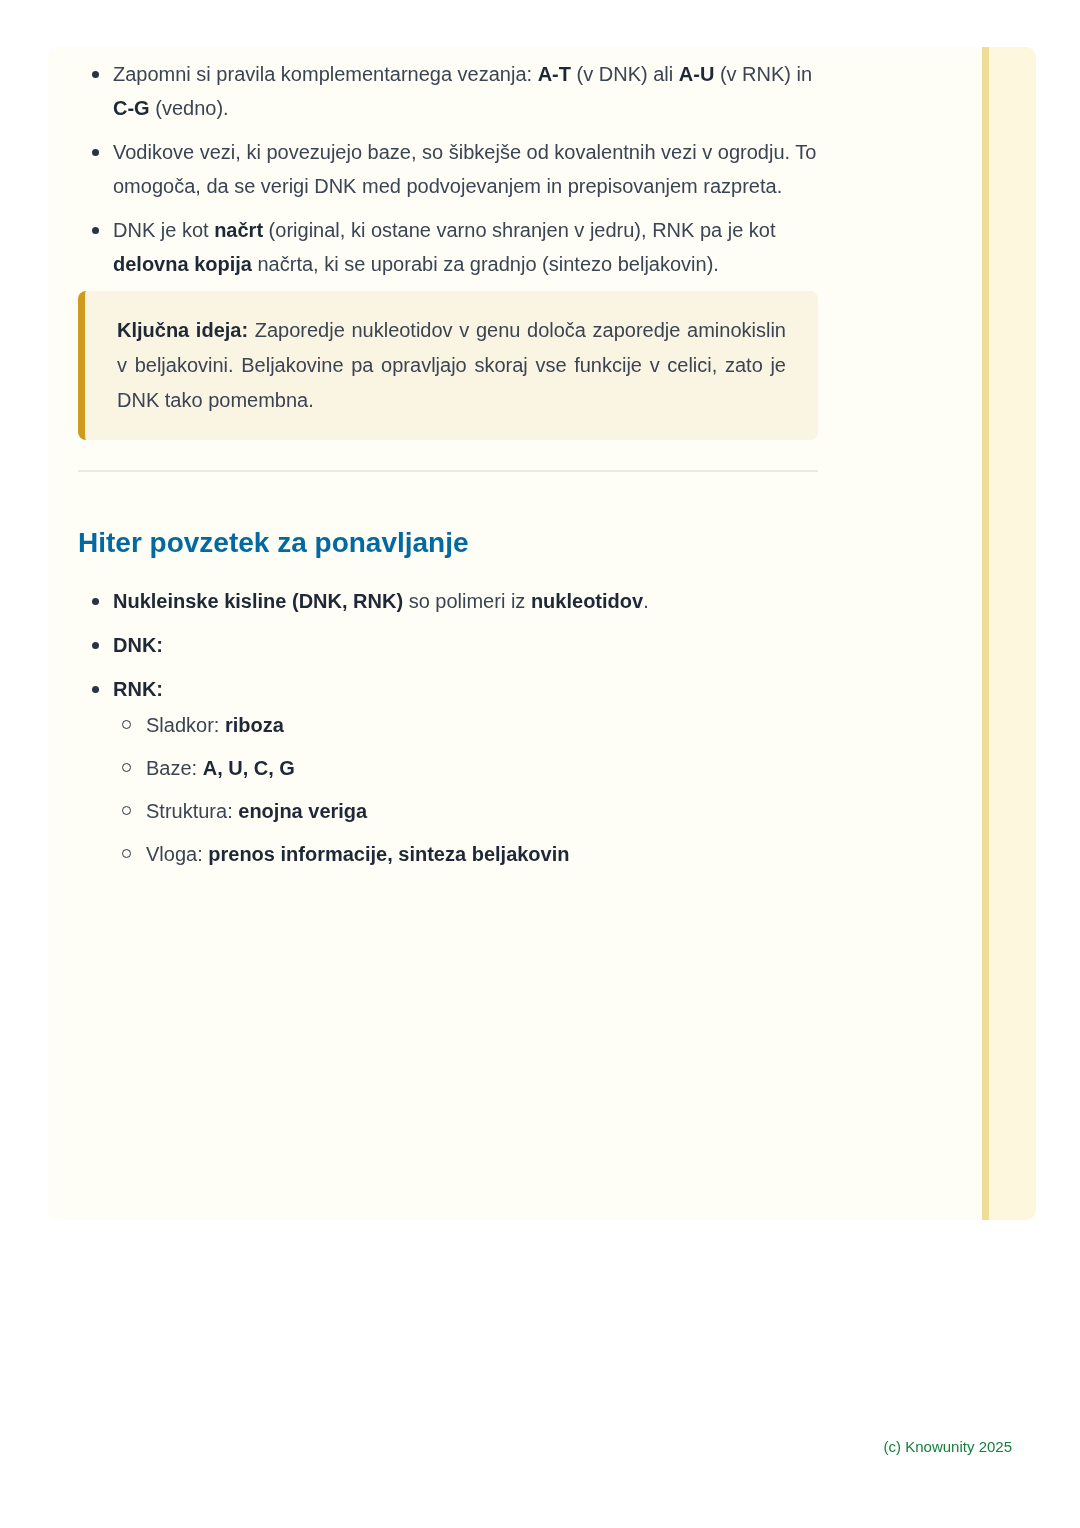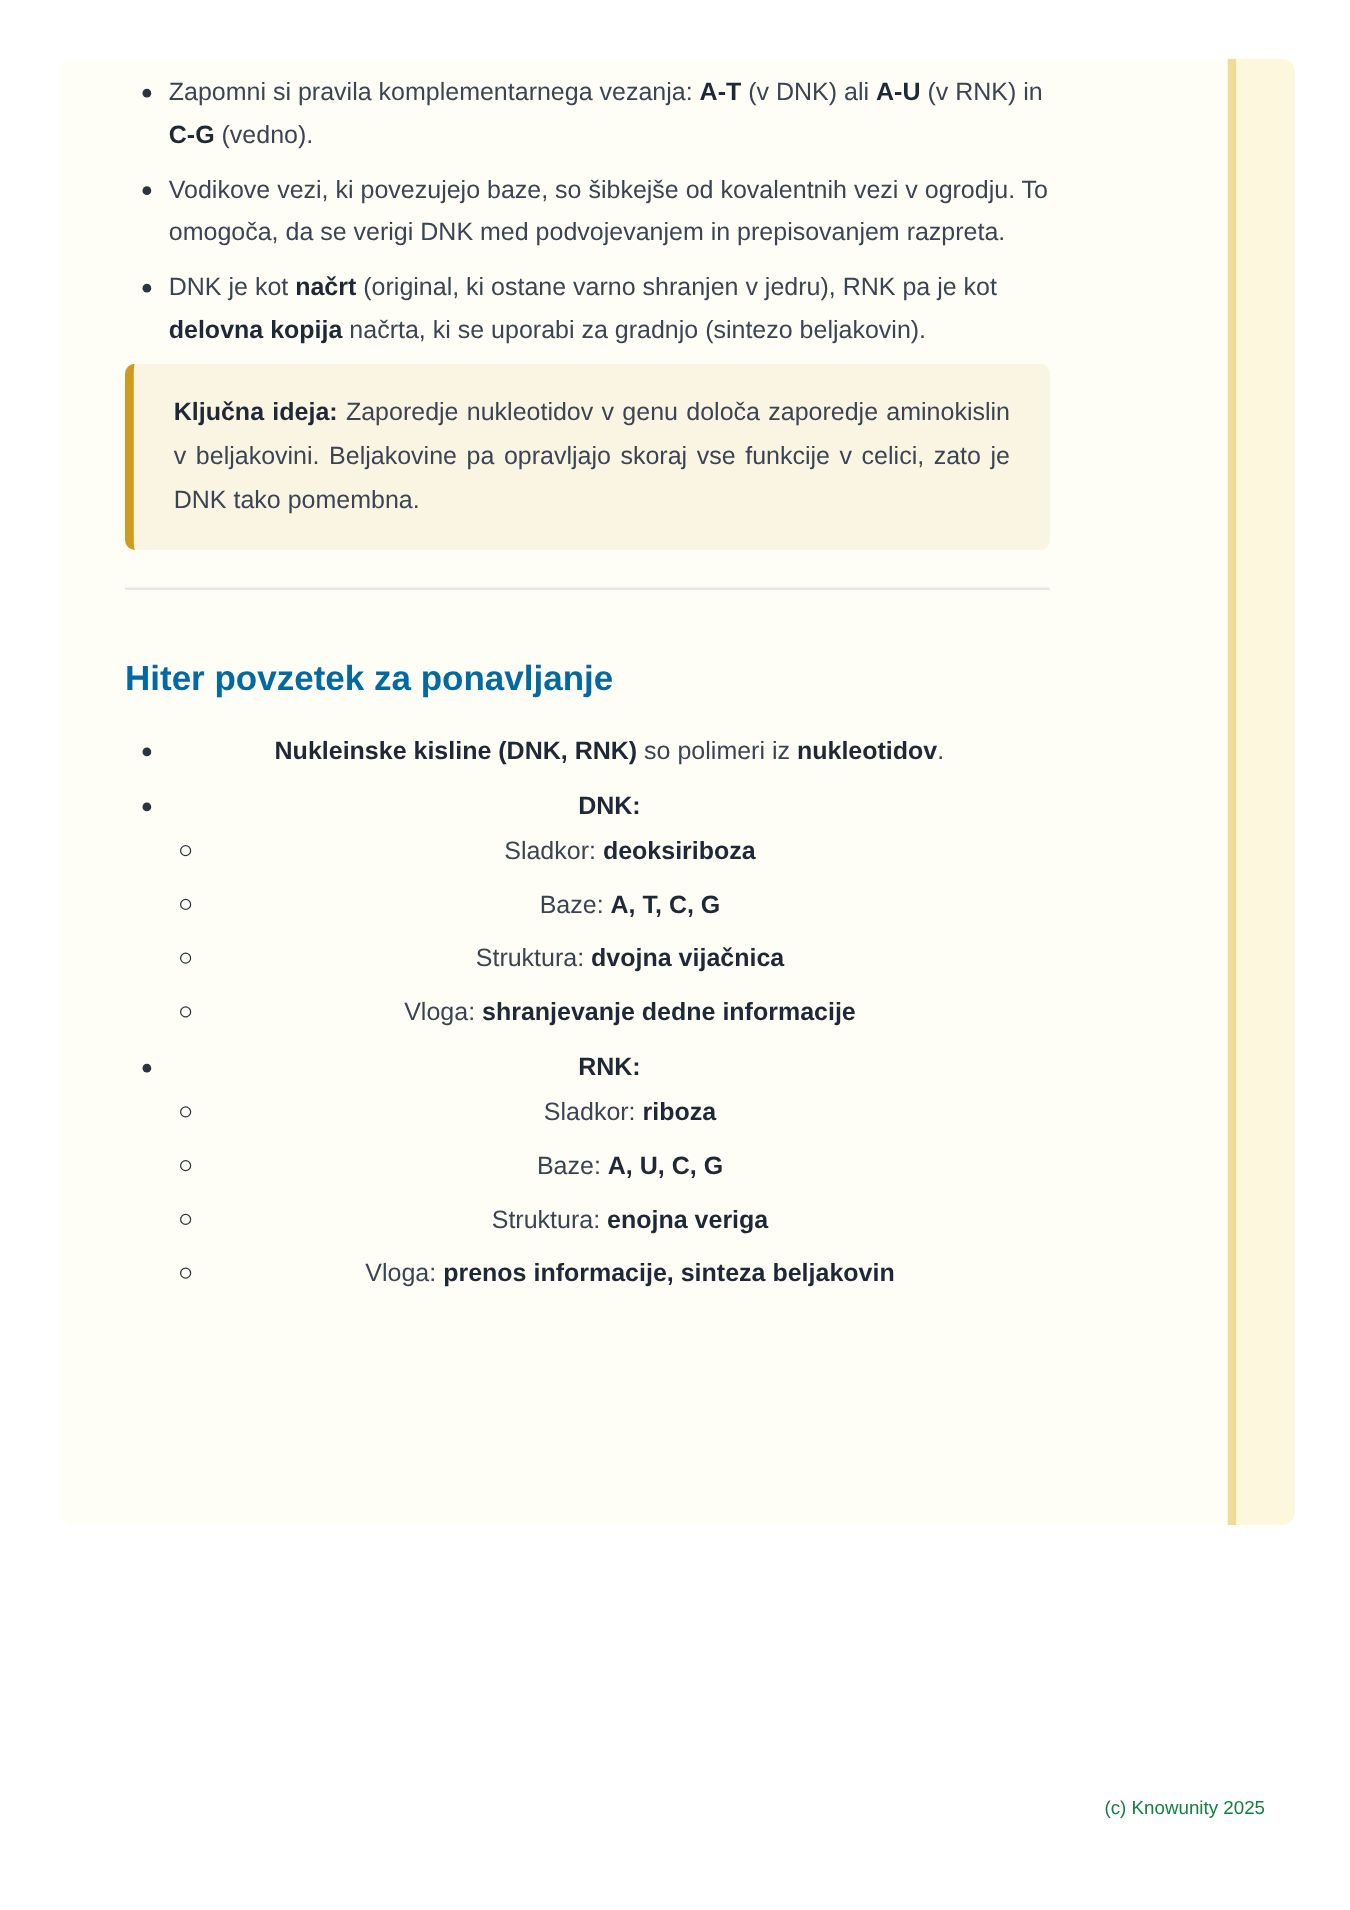--- a/index.html
+++ b/index.html
@@ -20,21 +20,21 @@
   .accent-strip {
     position: absolute;
     top: 0; right: 0; bottom: 0;
     width: 47px;
     background: #FCF7DD;
     border-left: 7px solid #EFDC96;
     border-radius: 0 10px 10px 0;
   }
   .content {
     position: absolute;
-    left: 52px; top: 10px;
+    left: 30px; top: 10px;
     width: 740px;
   }
   .bullets {
     list-style: none;
     margin: 0; padding: 0;
     color: #3B4453;
     font-size: 20px;
     line-height: 34px;
   }
   .bullets b { color: #1E2836; font-weight: bold; }
@@ -80,21 +80,21 @@
     background: #E8E8E6;
     margin: 30px 0 0 0;
   }
   .heading {
     margin: 56px 0 0 0;
     font-size: 28px;
     line-height: 30px;
     font-weight: bold;
     color: #0369a1;
   }
-  .summary { margin-top: 26px; text-align: center; }
+  .summary { margin-top: 26px; }
   .summary > li { margin-bottom: 10px; }
   .footer {
     position: absolute;
     top: 1438px; right: 68px;
     font-size: 15px;
     color: #15803d;
   }
 </style>
 </head>
 <body>
@@ -123,34 +123,20 @@
     <hr class="divider">
 
     <h2 class="heading">Hiter povzetek za ponavljanje</h2>
 
     <ul class="bullets top summary">
       <li>
         <span><b>Nukleinske kisline (DNK, RNK)</b> so polimeri iz <b>nukleotidov</b>.</span>
       </li>
       <li>
         <span><b>DNK:</b></span>
-        <ul class="bullets sub">
-          <li>
-            <span>Sladkor: <b>deoksiriboza</b></span>
-          </li>
-          <li>
-            <span>Baze: <b>A, T, C, G</b></span>
-          </li>
-          <li>
-            <span>Struktura: <b>dvojna vijačnica</b></span>
-          </li>
-          <li>
-            <span>Vloga: <b>shranjevanje dedne informacije</b></span>
-          </li>
-        </ul>
       </li>
       <li>
         <span><b>RNK:</b></span>
         <ul class="bullets sub">
           <li>
             <span>Sladkor: <b>riboza</b></span>
           </li>
           <li>
             <span>Baze: <b>A, U, C, G</b></span>
           </li>

